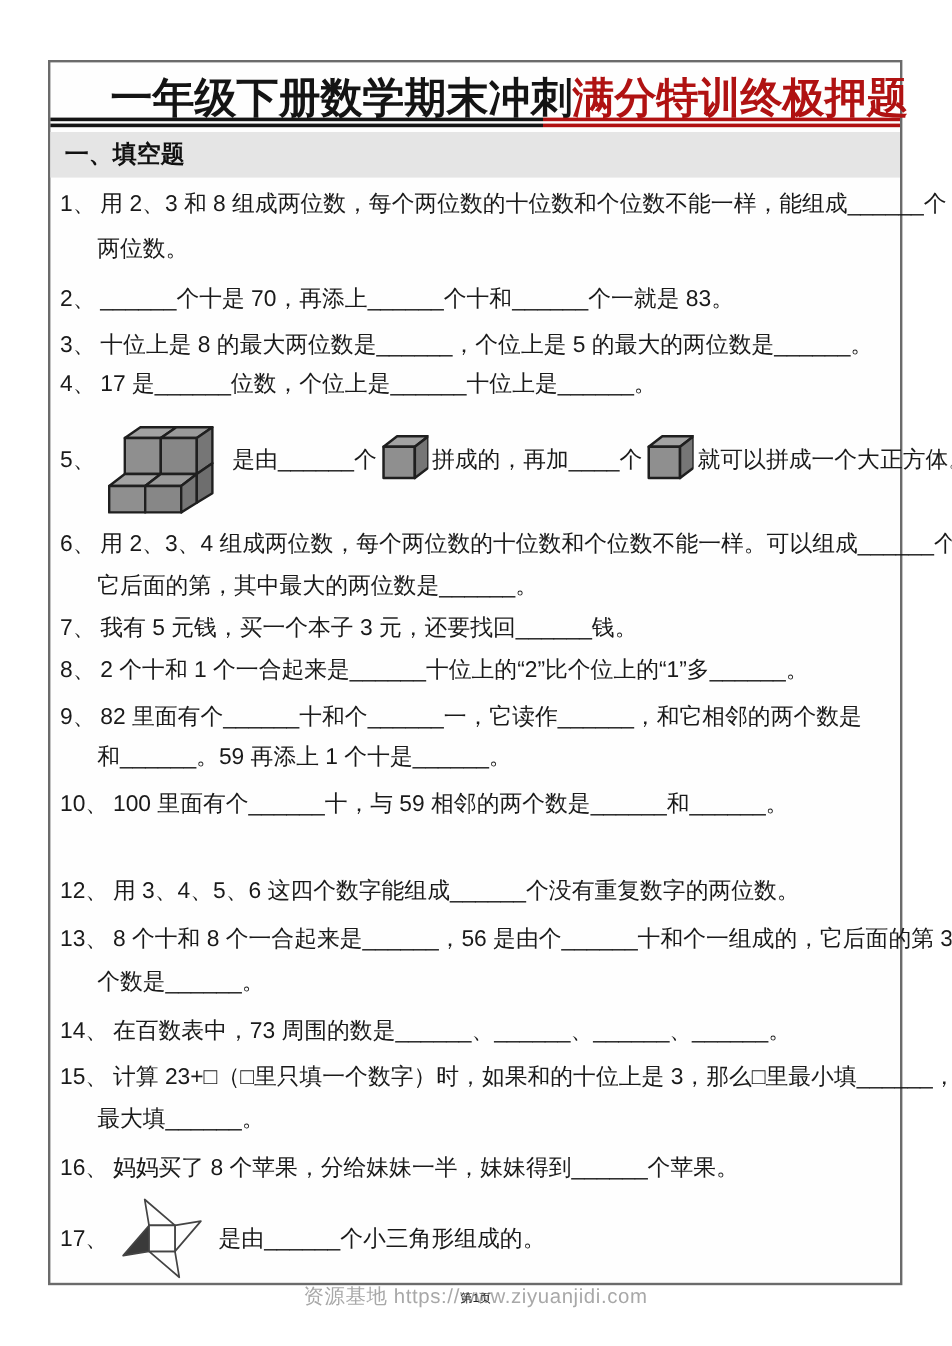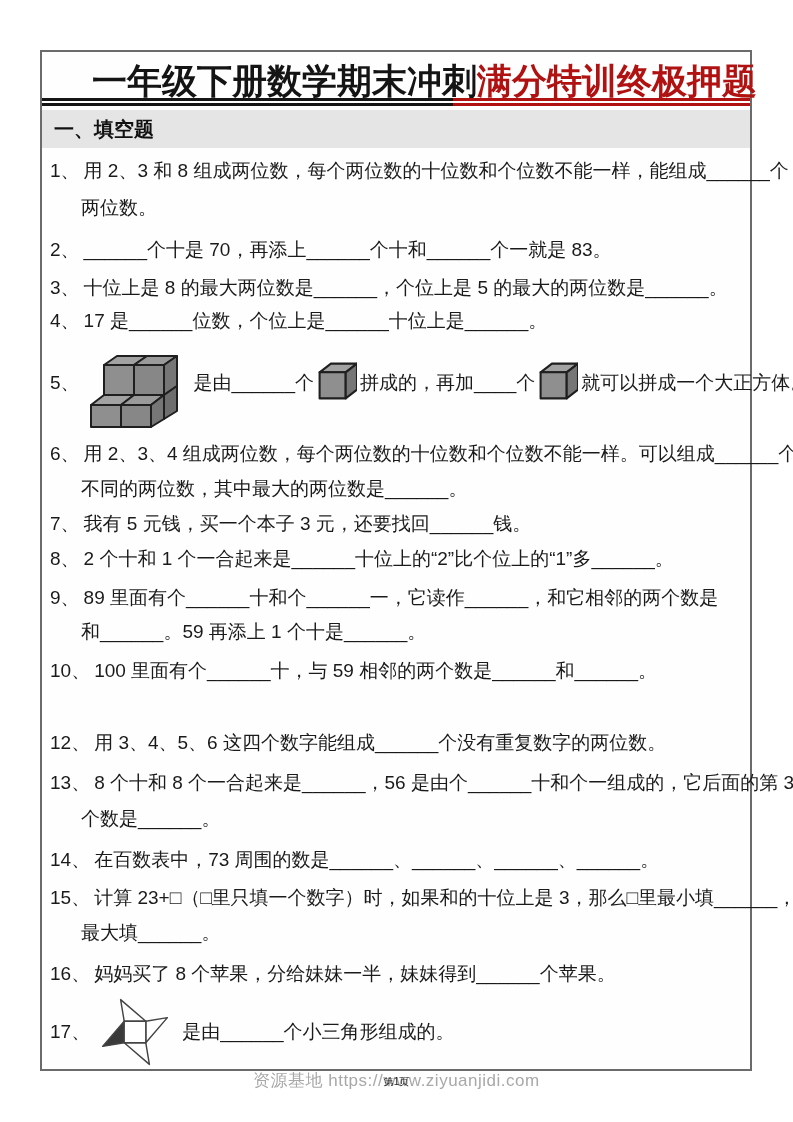--- a/index.html
+++ b/index.html
@@ -118,27 +118,27 @@
       <g stroke="#1f1f1f" stroke-width="2.4" stroke-linejoin="round">
         <polygon points="3,15 16,5 46,5 33,15" fill="#a2a2a2"></polygon>
         <polygon points="3,15 33,15 33,45 3,45" fill="#8f8f8f"></polygon>
         <polygon points="33,15 46,5 46,35 33,45" fill="#767676"></polygon>
       </g>
     </svg>
     <span>就可以拼成一个大正方体。</span>
   </div>
 
   <div class="q" style="top:388px"><span class="qnum">6、</span><span>用 2、3、4 组成两位数，每个两位数的十位数和个位数不能一样。可以组成______个</span></div>
-  <div class="q l2" style="top:423px"><span>不同的两位数，其中最大的两位数是______。</span></div>
+  <div class="q l2" style="top:423px"><span>它后面的第，其中最大的两位数是______。</span></div>
 
   <div class="q" style="top:458px"><span class="qnum">7、</span><span>我有 5 元钱，买一个本子 3 元，还要找回______钱。</span></div>
 
   <div class="q" style="top:493px"><span class="qnum">8、</span><span>2 个十和 1 个一合起来是______十位上的“2”比个位上的“1”多______。</span></div>
 
-  <div class="q" style="top:532px"><span class="qnum">9、</span><span>89 里面有个______十和个______一，它读作______，和它相邻的两个数是</span></div>
+  <div class="q" style="top:532px"><span class="qnum">9、</span><span>82 里面有个______十和个______一，它读作______，和它相邻的两个数是</span></div>
   <div class="q l2" style="top:566px"><span>和______。59 再添上 1 个十是______。</span></div>
 
   <div class="q" style="top:605px"><span class="qnum">10、</span><span>100 里面有个______十，与 59 相邻的两个数是______和______。</span></div>
 
 
   <div class="q" style="top:677px"><span class="qnum">12、</span><span>用 3、4、5、6 这四个数字能组成______个没有重复数字的两位数。</span></div>
 
   <div class="q" style="top:717px"><span class="qnum">13、</span><span>8 个十和 8 个一合起来是______，56 是由个______十和个一组成的，它后面的第 3</span></div>
   <div class="q l2" style="top:753px"><span>个数是______。</span></div>
 

